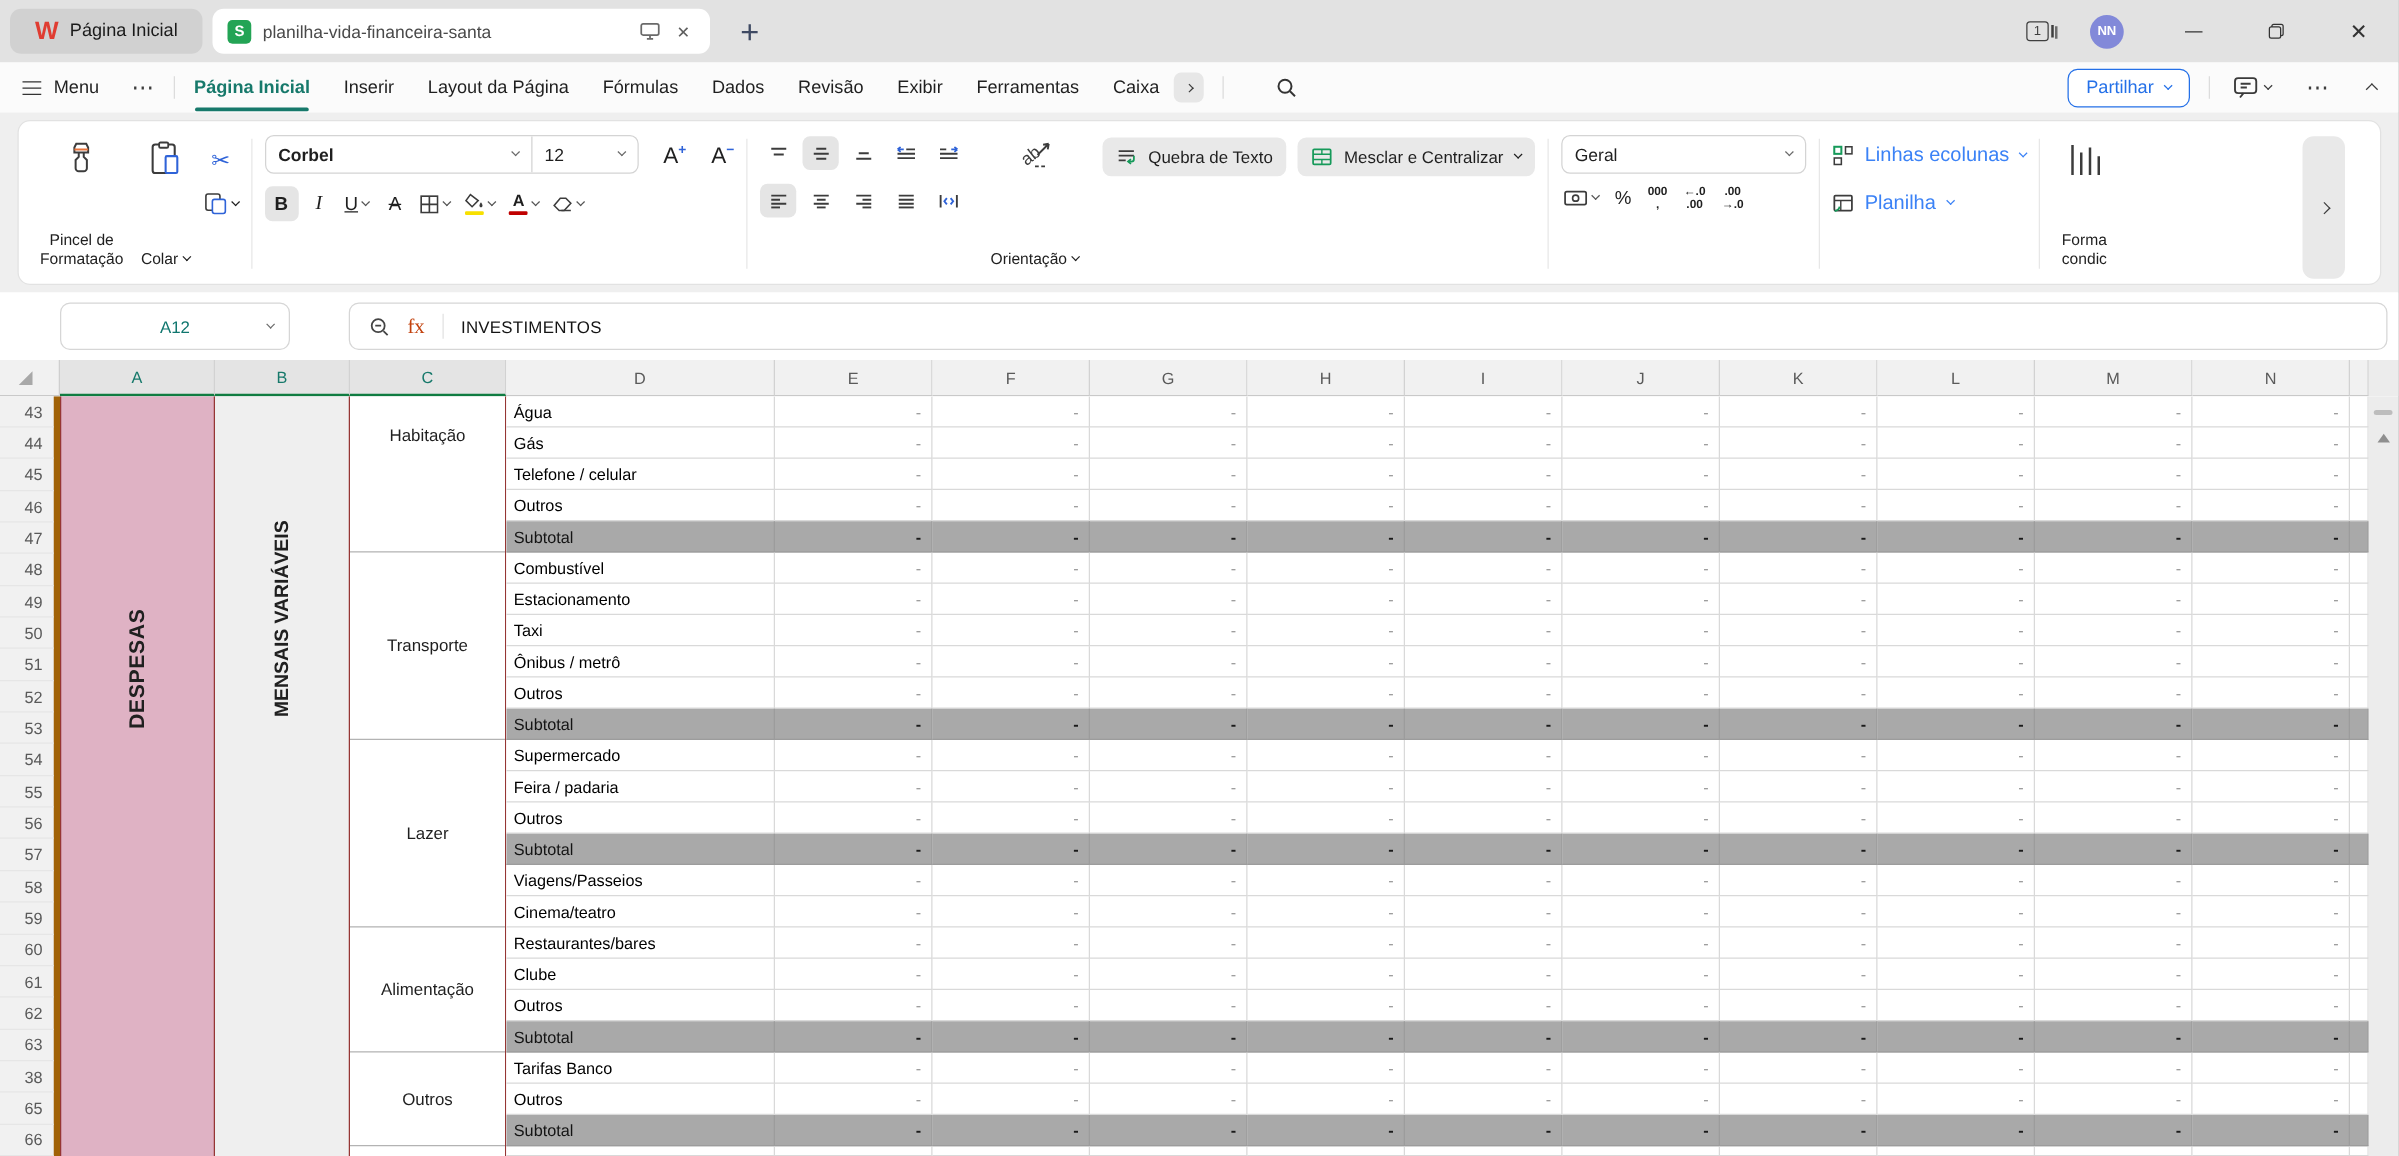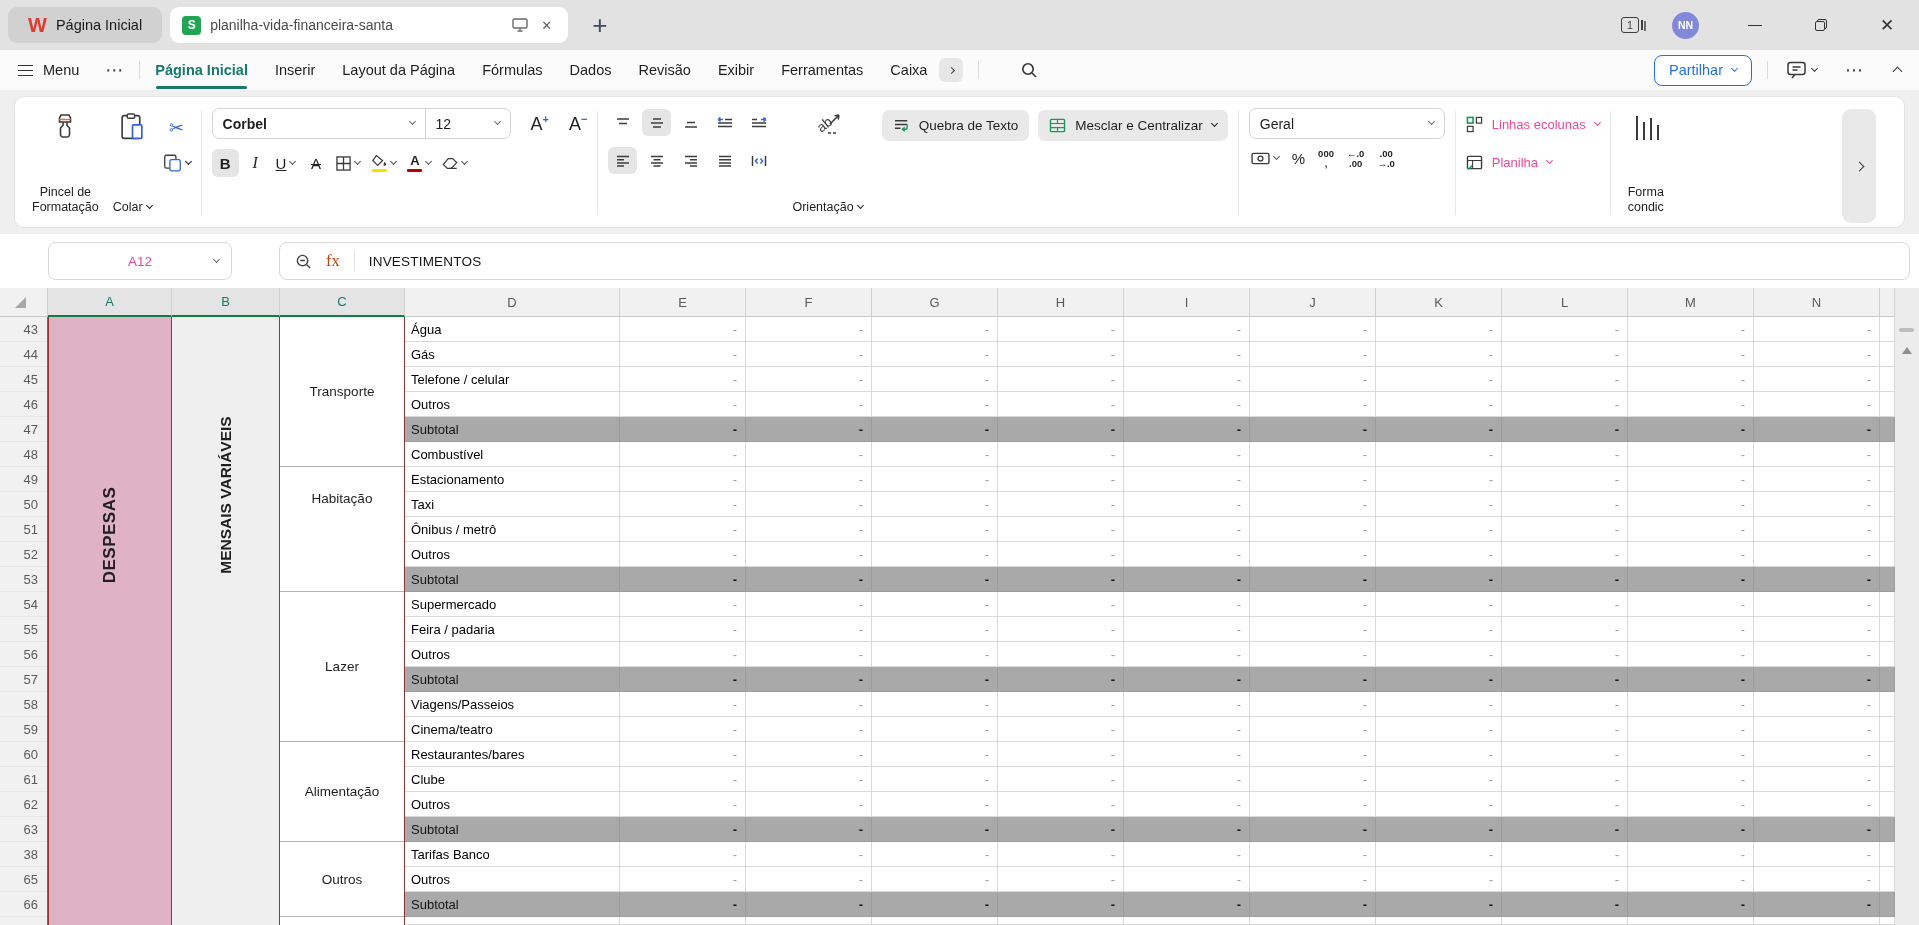--- a/index.html
+++ b/index.html
@@ -98,49 +98,49 @@
         font-size:13.5px;color:#1f1f1f;white-space:nowrap;}
 
   .ngroup{display:flex;flex-direction:column;gap:10px;padding-top:3px;}
   .selbox{height:31px;border:1px solid #d4d4d4;border-radius:7px;display:flex;align-items:center;
           justify-content:space-between;padding:0 10px;font-size:14px;color:#1f1f1f;width:196px;gap:16px;}
   .numicons{display:flex;align-items:center;gap:13px;padding-left:2px;}
   .pcent{font-size:15px;color:#1f1f1f;}
   .st{display:flex;flex-direction:column;align-items:center;font-size:9.5px;line-height:9.5px;color:#1f1f1f;font-weight:700;}
 
   .cgroup2{display:flex;flex-direction:column;gap:9px;padding-top:5px;}
-  .cellrow{display:flex;align-items:center;gap:9px;font-size:13px;color:#ec4899;height:29px;white-space:nowrap;}
+  .cellrow{display:flex;align-items:center;gap:9px;font-size:16px;color:#3b82f6;height:29px;white-space:nowrap;}
 
   .pgroup{position:relative;flex:1;min-width:120px;display:flex;}
   .pgroup .bigbtn{padding-top:8px;}
   .chevstrip{position:absolute;right:24px;top:4px;width:34px;height:114px;background:#e9e9e9;border-radius:9px;
              display:flex;align-items:center;justify-content:center;color:#3c3c3c;}
 
   
   .formularow{height:54px;background:#fff;display:flex;align-items:center;padding:0 9px 0 48px;flex:none;}
   .namebox{width:184px;height:38px;border:1px solid #d6d6d6;border-radius:8px;display:flex;align-items:center;
-           justify-content:center;position:relative;font-size:13.5px;color:#ec4899;}
+           justify-content:center;position:relative;font-size:13.5px;color:#0f766e;}
   .namebox .chev{position:absolute;right:12px;color:#6a6a6a;}
   .fxbox{margin-left:47px;flex:1;height:38px;border:1px solid #d6d6d6;border-radius:8px;display:flex;align-items:center;
          padding:0 15px;gap:14px;}
   .fxi{font-family:"Liberation Serif",serif;font-size:16.5px;color:#c2410c;}
   .fdiv{width:1px;height:20px;background:#e2e2e2;}
   .fval{font-size:13.5px;color:#141414;letter-spacing:.2px;}
 
   
   .gridhead{height:29px;display:flex;flex:none;}
   .corner{width:48px;background:#f1f1f1;border-right:1px solid #cfcfcf;border-bottom:1px solid #c9c9c9;position:relative;flex:none;}
   .tri{position:absolute;left:15px;top:9px;width:0;height:0;border-left:11px solid transparent;border-bottom:11px solid #a8a8a8;}
   .hcell{height:29px;background:#f1f1f1;border-right:1px solid #d2d2d2;border-bottom:1px solid #c9c9c9;
          display:flex;align-items:center;justify-content:center;font-size:13px;color:#5a5a5a;flex:none;}
   .hcell.sel{background:#e4e4e4;color:#17796b;border-bottom:2px solid #107c41;}
   .scrolltop{width:24px;background:#ececec;flex:none;}
 
   .gridbody{height:608px;display:flex;position:relative;overflow:hidden;flex:none;}
-  .gutter{width:48px;background:#f1f1f1;border-right:1px solid #a16207;display:flex;flex-direction:column;flex:none;}
+  .gutter{width:48px;background:#f1f1f1;border-right:5px solid #a16207;display:flex;flex-direction:column;flex:none;justify-content:space-between;}
   .gnum{height:25px;display:flex;align-items:center;justify-content:flex-end;padding-right:9px;font-size:13px;
         color:#5a5a5a;border-bottom:1px solid #e6e6e6;flex:none;}
   .colA{width:124px;background:#dfb2c4;border-left:1px solid #963634;border-right:1px solid #963634;position:relative;flex:none;}
   .colB{width:108px;background:#efefef;border-right:1px solid #963634;position:relative;flex:none;}
   .vlabel{position:absolute;left:50%;writing-mode:vertical-rl;transform:translate(-50%,-50%) rotate(180deg);
           font-weight:700;color:#202020;white-space:nowrap;}
   .vlabel.va{top:218px;font-size:17px;letter-spacing:.5px;}
   .vlabel.vb{top:178px;font-size:15.5px;}
   .colC{width:125px;background:#fff;border-right:1px solid #963634;display:flex;flex-direction:column;flex:none;}
   .cgroup{border-bottom:1px solid #b3b3b3;display:flex;align-items:center;justify-content:center;
@@ -595,25 +595,25 @@
         <div class="gnum">65</div>
         <div class="gnum">66</div>
       </div>
     <div class="colA">
       <span class="vlabel va">DESPESAS</span>
     </div>
     <div class="colB">
       <span class="vlabel vb">MENSAIS VARIÁVEIS</span>
     </div>
     <div class="colC" id="colC">
+        <div class="cgroup clip" style="height: 125px;">
+          <span>Habitação</span>
+        </div>
         <div class="cgroup" style="height: 150px;">
           <span>Transporte</span>
-        </div>
-        <div class="cgroup clip" style="height: 125px;">
-          <span>Habitação</span>
         </div>
         <div class="cgroup" style="height: 150px;">
           <span>Lazer</span>
         </div>
         <div class="cgroup" style="height: 100px;">
           <span>Alimentação</span>
         </div>
         <div class="cgroup" style="height: 75px;">
           <span>Outros</span>
         </div>

